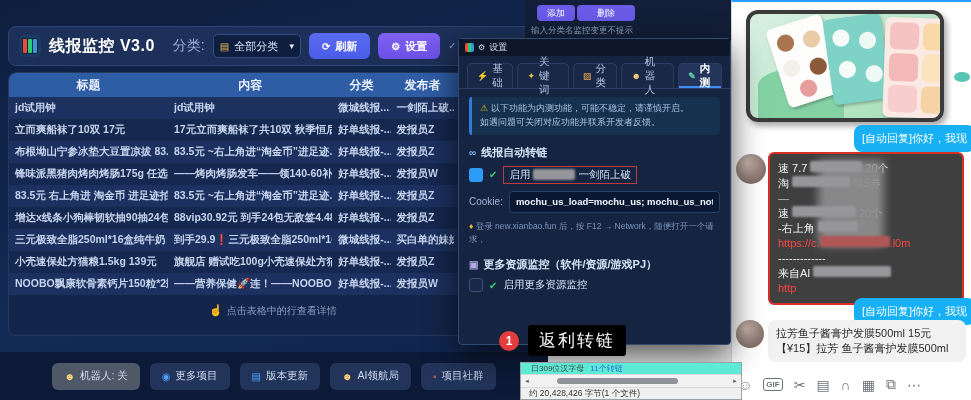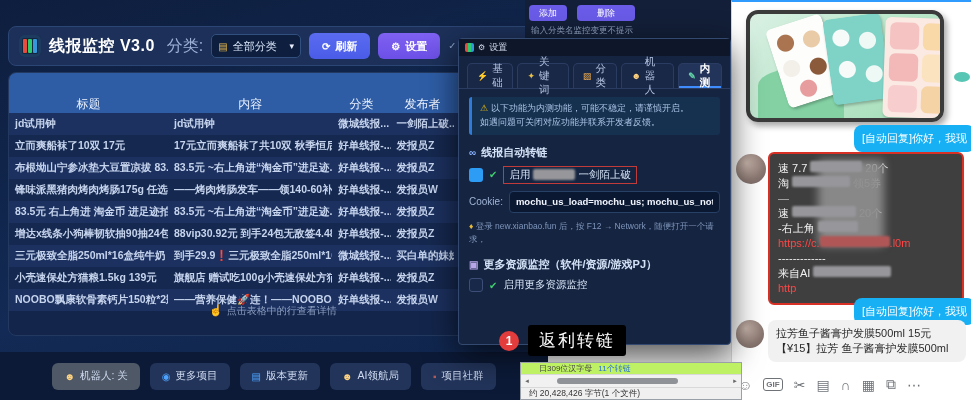--- a/index.html
+++ b/index.html
@@ -15,36 +15,36 @@
   .mini-logo{width:10px;height:10px;border-radius:2px;flex:none;
              background:linear-gradient(90deg,#e74c3c 0 34%,#2ecc71 34% 67%,#3498db 67%);}
   .mw-title{flex:1;white-space:nowrap;overflow:hidden;}
   .win-ctrl{width:20px;text-align:center;color:#96a0b4;font-size:10px;}
   .hdr{left:8px;top:26px;width:530px;height:40px;background:#1c3059;border:1px solid #2b4574;
        border-radius:8px;display:flex;align-items:center;gap:8px;padding:0 10px;box-sizing:border-box;}
   .logo{width:22px;height:22px;border-radius:5px;flex:none;background:#12263f;
         box-shadow:inset 0 0 0 3px #1d3a5f;position:relative;overflow:hidden;}
   .logo i{position:absolute;top:4px;width:4px;border-radius:1px;}
   .app-title{color:#fff;font-size:16px;font-weight:bold;letter-spacing:.5px;white-space:nowrap;}
-  .cat-label{color:#9db1d6;font-size:16px;margin-left:4px;white-space:nowrap;}
+  .cat-label{color:#9db1d6;font-size:14px;margin-left:10px;white-space:nowrap;}
   .cat-select{width:148px;height:24px;background:#0d1e3e;border:1px solid #31507f;border-radius:5px;
               color:#d8e3f6;font-size:11px;display:flex;align-items:center;padding:0 6px;gap:5px;
               box-sizing:border-box;white-space:nowrap;}
   .cat-caret{margin-left:auto;color:#e8eefb;font-size:9px;}
   .btn{height:26px;border:none;border-radius:6px;color:#fff;font-size:11px;font-weight:bold;
        display:flex;align-items:center;gap:5px;padding:0 13px;white-space:nowrap;
        font-family:inherit;cursor:pointer;}
   .btn-refresh{background:linear-gradient(180deg,#5b6bf0,#4a5ce8);}
   .btn-settings{background:linear-gradient(180deg,#7f62f2,#6c4fe6);}
   .btn .bic{font-size:10px;}
   .updated{color:#8ca3c9;font-size:9.5px;white-space:nowrap;}
   .table{left:8px;top:72px;width:530px;height:262px;background:#13254b;border:1px solid #24395f;
          border-radius:8px;overflow:hidden;}
-  .thead{display:flex;background:#2e5da6;height:40px;align-items:flex-end;color:#ecf3ff;
-         font-weight:normal;font-size:12px;}
+  .thead{display:flex;background:#2e5da6;height:24px;align-items:center;color:#ecf3ff;
+         font-weight:bold;font-size:12px;}
   .cell{padding:0 6px;box-sizing:border-box;overflow:hidden;white-space:nowrap;text-overflow:clip;}
   .c1{width:30%;flex:none;} .c2{width:31%;flex:none;} .c3{width:11%;flex:none;}
   .c4{width:12%;flex:none;} .c5{width:16%;flex:none;}
   .thead .cell{text-align:center;}
   .trow{display:flex;height:22px;align-items:center;font-size:10.5px;color:#c6d4ee;font-weight:600;}
   .trow:nth-child(odd){background:#15284f;}
   .trow:nth-child(even){background:#1c315f;}
   .trow .c5{color:#d3dff4;}
   .hint{left:8px;top:304px;width:530px;text-align:center;color:#8d9fc0;font-size:10px;}
   .hint .hico{color:#e5b93c;font-size:11px;margin-right:4px;}
@@ -94,21 +94,21 @@
   .tips{color:#7e95bb;font-size:8.5px;line-height:1.6;margin-top:7px;}
   .tips .lic{color:#e5b93c;}
   .anno{position:absolute;left:40px;top:236px;display:flex;align-items:center;gap:9px;}
   .anno-badge{width:20px;height:20px;border-radius:50%;background:#e23c3c;color:#fff;font-size:12px;
               font-weight:bold;display:flex;align-items:center;justify-content:center;flex:none;}
   .anno-label{background:#000;color:#fff;font-size:17px;font-weight:normal;padding:4px 11px;
               border-radius:3px;letter-spacing:2px;white-space:nowrap;}
   
   #explorer{left:520px;top:362px;width:222px;height:38px;background:#f0f0f0;z-index:4;
             border:1px solid #9aa0a8;box-sizing:border-box;overflow:hidden;}
-  .exp-row1{height:11px;background:#bef264;display:flex;align-items:center;gap:6px;padding:0 18px;
+  .exp-row1{height:11px;background:#5eead4;display:flex;align-items:center;gap:6px;padding:0 10px;
             font-size:8px;color:#444;white-space:nowrap;overflow:hidden;}
   .exp-sel{color:#2a6fd6;}
   .exp-scroll{height:12px;display:flex;align-items:center;background:#f1f1f1;
               border-top:1px solid #d9d9d9;border-bottom:1px solid #d9d9d9;}
   .exp-arrow{width:12px;text-align:center;font-size:7px;color:#666;}
   .exp-track{flex:1;height:8px;background:#f1f1f1;position:relative;}
   .exp-thumb{position:absolute;left:12%;top:1px;width:62%;height:6px;background:#8f9398;border-radius:3px;}
   .exp-status{height:12px;display:flex;align-items:center;padding:0 8px;font-size:8.5px;color:#333;
               white-space:nowrap;}
   
@@ -282,21 +282,21 @@
         <span>AI领航局</span>
       </button>
       <button class="bbtn">
         <span class="bic" style="color:#b05a5a;">▪</span>
         <span>项目社群</span>
       </button>
     </div>
   </div>
 
   <div id="fragment-panel" class="abs">
-    <button class="frag-btn" style="left:4px;">添加</button>
+    <button class="frag-btn" style="left:12px;">添加</button>
     <button class="frag-btn" style="left:52px;width:58px;">删除</button>
     <div class="frag-line1">输入分类名监控变更不提示</div>
     <div class="frag-line2">问题关键词（更改后才生效）</div>
   </div>
 
   <div id="dialog" class="abs">
     <div class="dlg-tb">
       <span class="mini-logo"></span>
       <span style="font-size:8px;">⚙</span>
       <span>设置</span>

